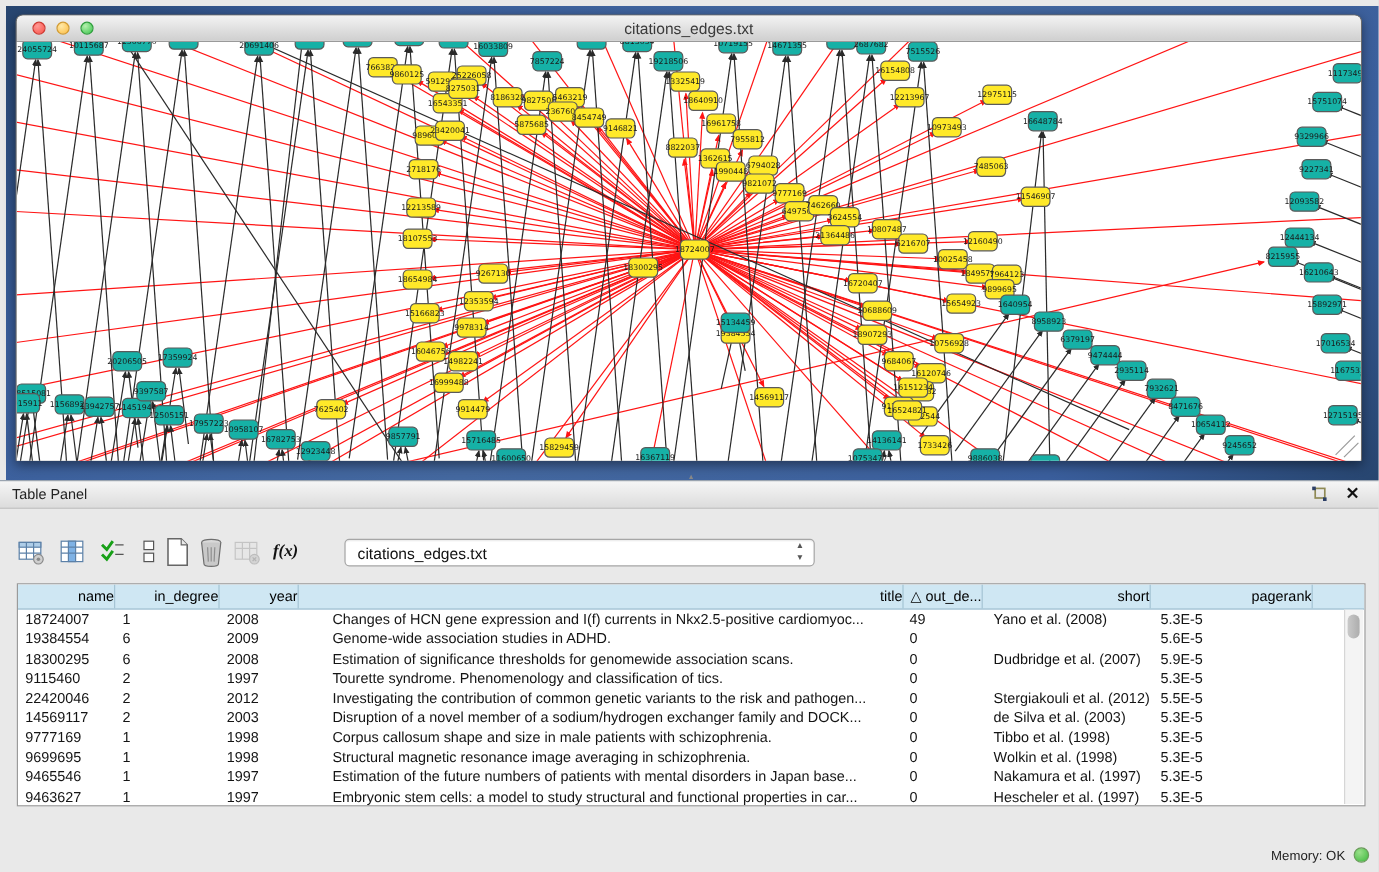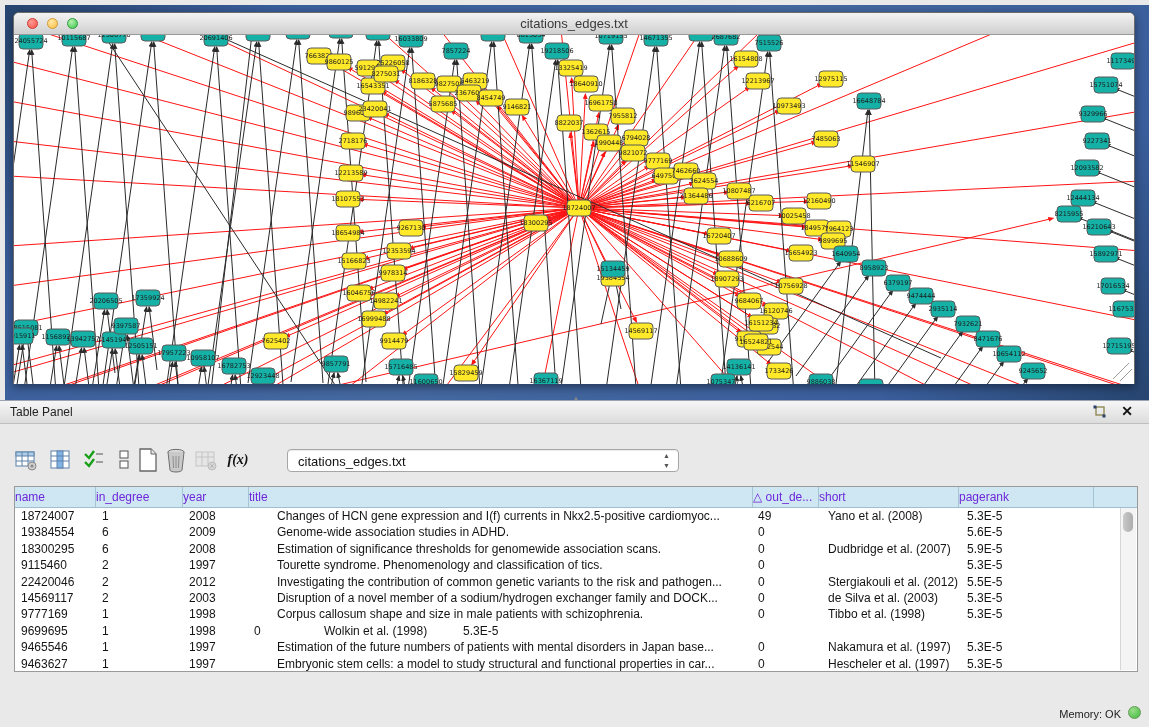--- a/index.html
+++ b/index.html
@@ -34,21 +34,21 @@
   .tbtn{position:absolute;top:22px;width:28px;height:28px;display:flex;align-items:center;justify-content:center;}
   #dd-tables{position:absolute;left:287px;top:25px;width:392px;height:23px;background:#fff;
     border:1px solid #a6a6a6;border-radius:4px;box-shadow:inset 0 1px 1px rgba(0,0,0,.08);
     font-size:13px;color:#111;line-height:23px;padding-left:10px;box-sizing:border-box;}
   #dd-arrows{position:absolute;right:8px;top:1px;font-size:7px;color:#555;line-height:10px;text-align:center;}
   .fx{font-size:14px;color:#111;font-family:"Liberation Serif",serif;font-style:italic;font-weight:bold;}
   
   #tbl{position:absolute;left:14px;top:486px;width:1124px;height:186px;background:#fff;
     border:1px solid #9a9a9a;box-sizing:border-box;overflow:hidden;font-size:12px;}
   #tbl-head{display:flex;height:21px;background:#cfe7f3;border-bottom:1px solid #9fbfd1;box-sizing:border-box;}
-  .hcell{box-sizing:border-box;border-right:1px solid #a5c4d4;text-align:left;line-height:20px;color:#6d28d9;
+  .hcell{box-sizing:border-box;border-right:1px solid #a5c4d4;text-align:right;line-height:20px;color:#000000;
     overflow:hidden;white-space:nowrap;}
   .hcell:last-child{border-right:none;}
   .trow{display:flex;height:16.4px;line-height:16.4px;color:#141414;}
   .tcell{box-sizing:border-box;overflow:hidden;white-space:nowrap;}
   #vscroll{position:absolute;right:1px;top:21px;bottom:1px;width:15px;background:#f4f4f4;border-left:1px solid #d6d6d6;}
   #vthumb{position:absolute;left:2px;top:4px;width:10px;height:20px;background:linear-gradient(90deg,#c9c9c9,#adadad);border-radius:6px;}
   
   #tabs{position:absolute;top:674px;left:50%;transform:translateX(-50%);display:flex;height:22px;
     border:1px solid #969696;border-radius:5px;overflow:hidden;background:#fdfdfd;box-shadow:0 1px 0 rgba(255,255,255,.7);}
   .tab{padding:0 14px;font-size:12.5px;line-height:21px;color:#111;background:linear-gradient(#ffffff,#f0f0f0);
@@ -1018,20 +1018,21 @@
           <div class="tcell" style="width: 66px; padding-left: 6px;">1998</div>
           <div class="tcell" style="width: 504px; padding-left: 28px;">Corpus callosum shape and size in male patients with schizophrenia.</div>
           <div class="tcell" style="width: 66px; padding-left: 5px;">0</div>
           <div class="tcell" style="width: 140px; padding-left: 9px;">Tibbo et al. (1998)</div>
           <div class="tcell" style="width: 135px; padding-left: 8px;">5.3E-5</div>
         </div>
         <div class="trow">
           <div class="tcell" style="width: 81px; padding-left: 6px;">9699695</div>
           <div class="tcell" style="width: 87px; padding-left: 6px;">1</div>
           <div class="tcell" style="width: 66px; padding-left: 6px;">1998</div>
+          <div class="tcell" style="width: 504px; padding-left: 28px;">Structural magnetic resonance image averaging in schizophrenia.</div>
           <div class="tcell" style="width: 66px; padding-left: 5px;">0</div>
           <div class="tcell" style="width: 140px; padding-left: 9px;">Wolkin et al. (1998)</div>
           <div class="tcell" style="width: 135px; padding-left: 8px;">5.3E-5</div>
         </div>
         <div class="trow">
           <div class="tcell" style="width: 81px; padding-left: 6px;">9465546</div>
           <div class="tcell" style="width: 87px; padding-left: 6px;">1</div>
           <div class="tcell" style="width: 66px; padding-left: 6px;">1997</div>
           <div class="tcell" style="width: 504px; padding-left: 28px;">Estimation of the future numbers of patients with mental disorders in Japan base...</div>
           <div class="tcell" style="width: 66px; padding-left: 5px;">0</div>

